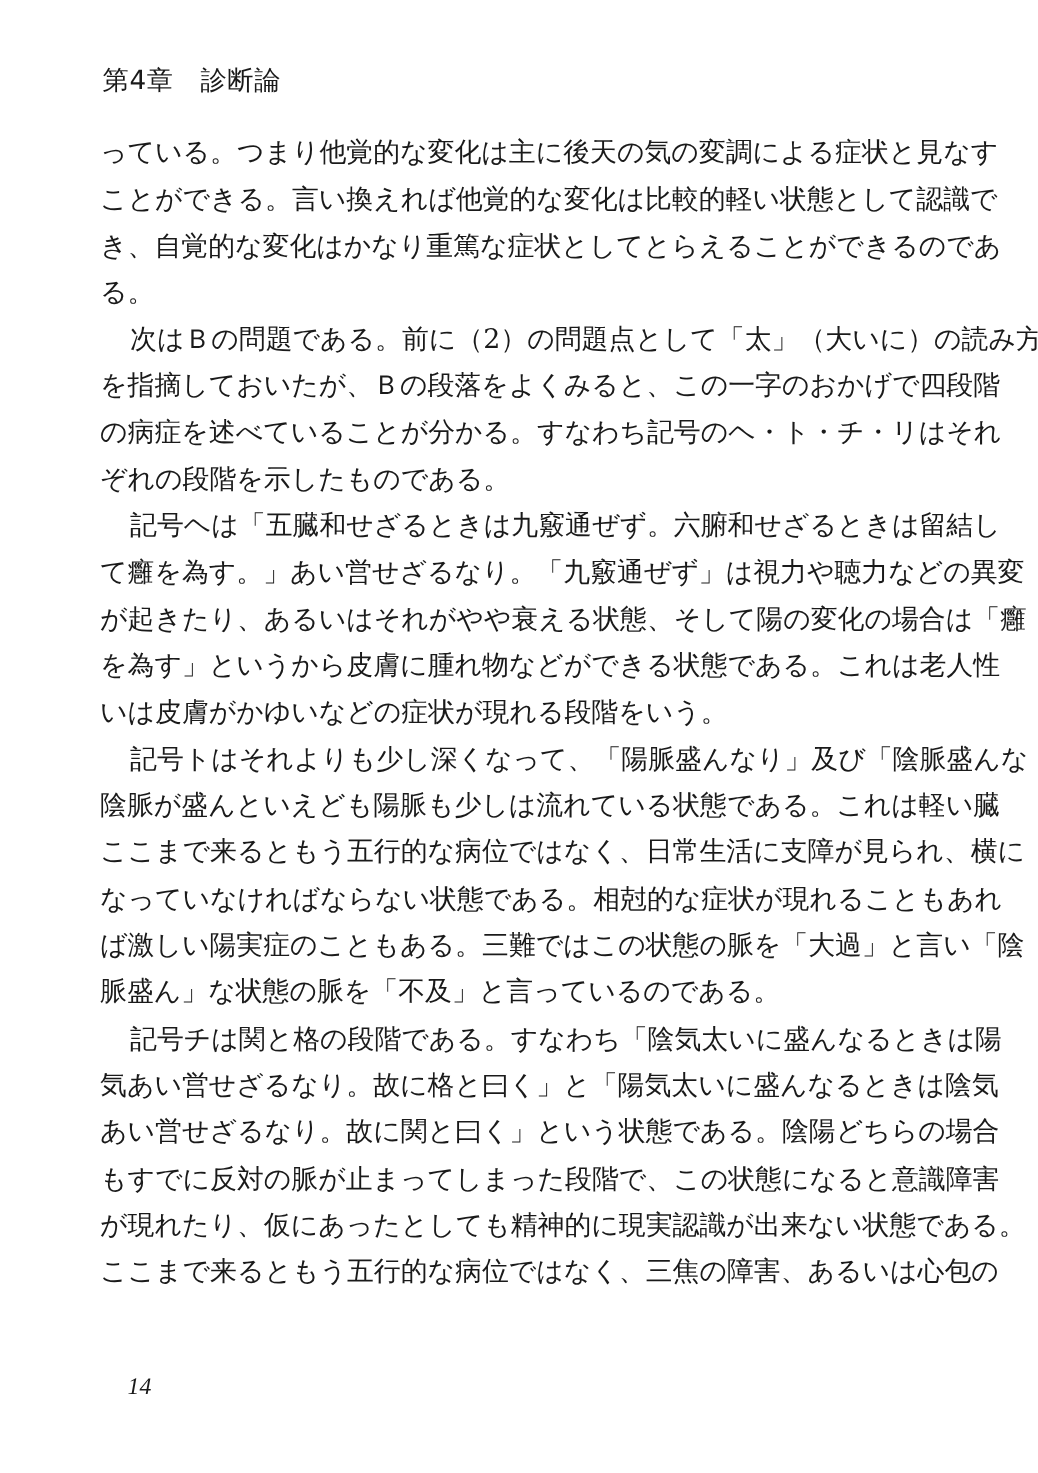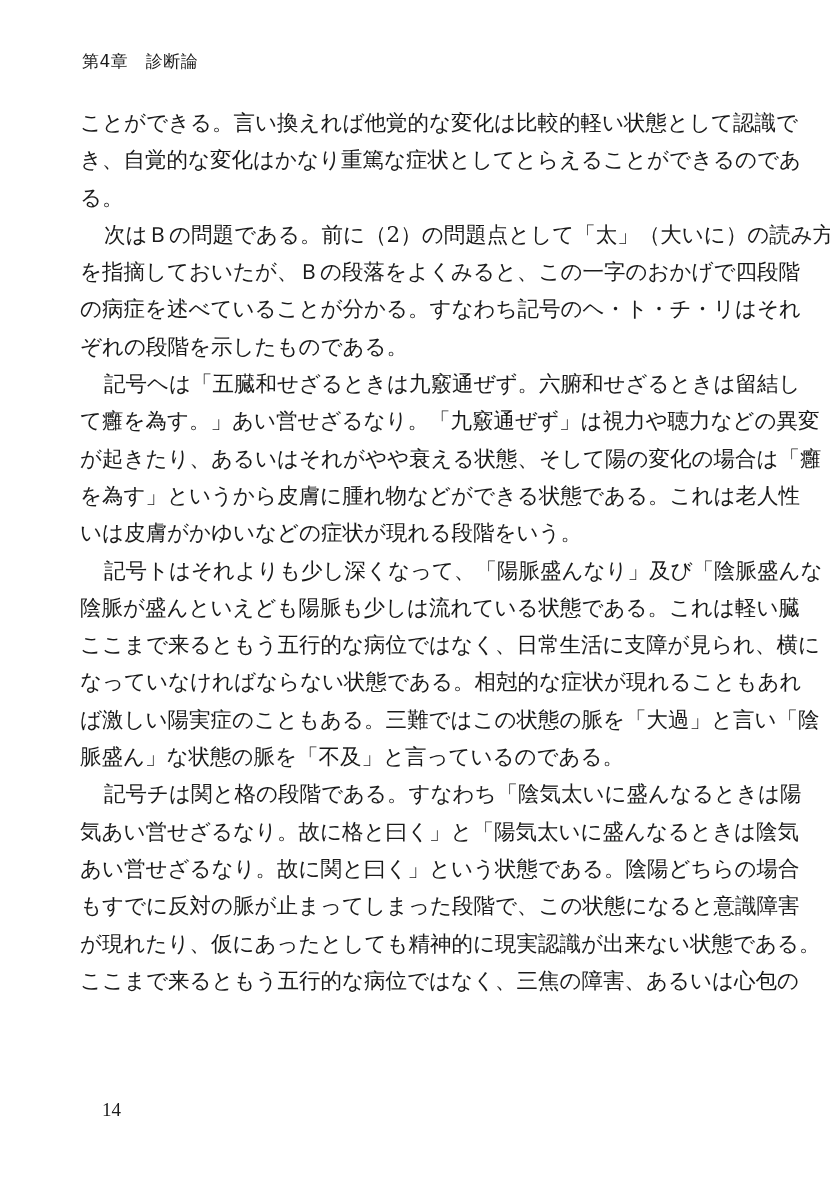--- a/index.html
+++ b/index.html
@@ -1,42 +1,43 @@
 <!DOCTYPE html>
 <html><head>
   <meta charset="utf-8">
   <style>
     html, body { margin: 0; padding: 0; background: #ffffff; }
     body { width: 830px; height: 1178px; position: relative; overflow: hidden; color: #1a1a1a; }
     .running-head {
       position: absolute; left: 82px; top: 50px;
-      font-family: "DejaVu Sans", sans-serif; font-size: 17px; letter-spacing: 0.5px;
+      font-family: "DejaVu Sans", sans-serif; font-size: 21px; letter-spacing: 0.5px;
       white-space: pre;
     }
     .body-text {
       position: absolute; left: 80px; top: 104px; width: 670px;
       font-family: "DejaVu Serif", serif; font-size: 21.5px;
     }
     .line {
       height: 37.3px; line-height: 37.3px; white-space: nowrap;
       text-align: justify; text-align-last: justify;
     }
     .line.last { text-align-last: left; }
     .line.indent { padding-left: 24px; }
     .folio {
       position: absolute; left: 102px; top: 1099px;
-      font-family: "Liberation Serif", serif; font-size: 19px;
+      font-family: "Liberation Serif", serif; font-style: italic; font-size: 19px;
     }
   </style>
 </head>
 <body>
 
 <div class="running-head">第4章　診断論</div>
 
 <div class="body-text" id="body-text">
+    <div class="line">っている。つまり他覚的な変化は主に後天の気の変調による症状と見なす</div>
     <div class="line">ことができる。言い換えれば他覚的な変化は比較的軽い状態として認識で</div>
     <div class="line">き、自覚的な変化はかなり重篤な症状としてとらえることができるのであ</div>
     <div class="line last">る。</div>
     <div class="line indent">次はＢの問題である。前に（2）の問題点として「太」（大いに）の読み方</div>
     <div class="line">を指摘しておいたが、Ｂの段落をよくみると、この一字のおかげで四段階</div>
     <div class="line">の病症を述べていることが分かる。すなわち記号のヘ・ト・チ・リはそれ</div>
     <div class="line last">ぞれの段階を示したものである。</div>
     <div class="line indent">記号ヘは「五臓和せざるときは九竅通ぜず。六腑和せざるときは留結し</div>
     <div class="line">て癰を為す。」あい営せざるなり。「九竅通ぜず」は視力や聴力などの異変</div>
     <div class="line">が起きたり、あるいはそれがやや衰える状態、そして陽の変化の場合は「癰</div>

